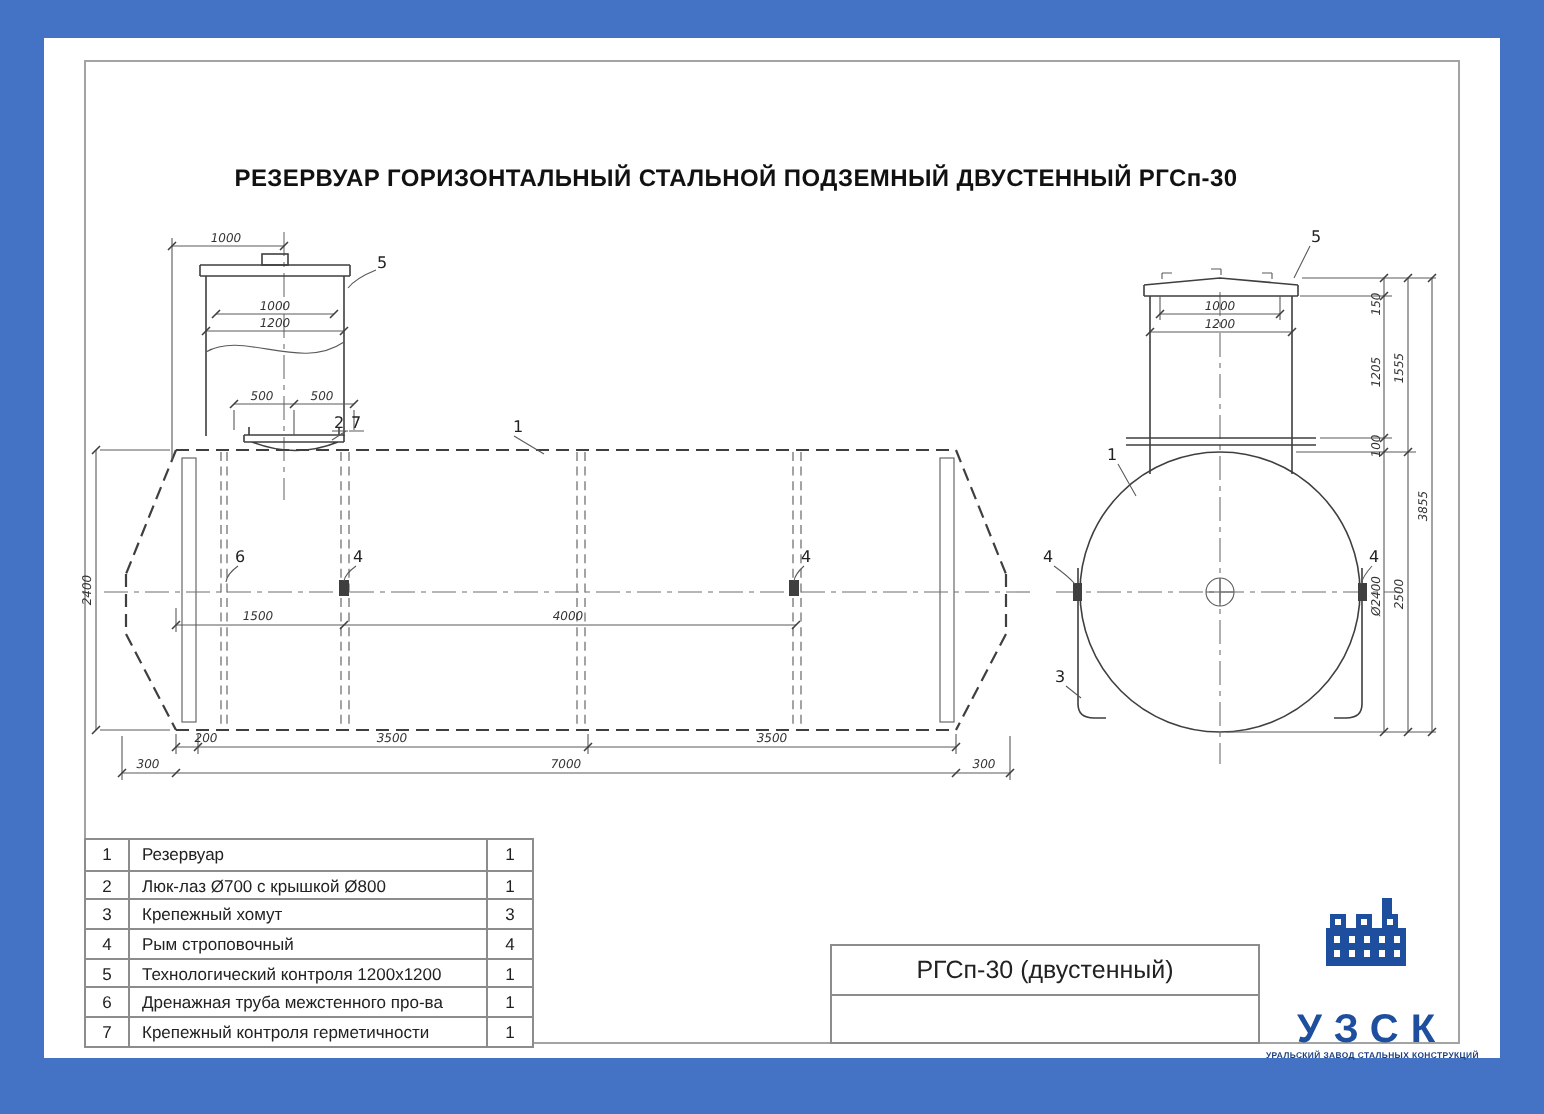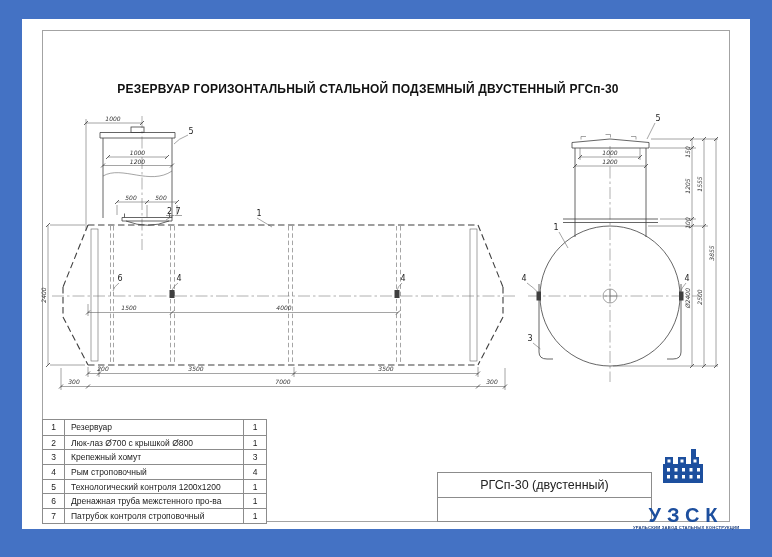--- a/index.html
+++ b/index.html
@@ -22,21 +22,21 @@
   .parts{position:absolute;left:42px;top:419px;width:225px;border:1px solid #8c8c8c;
     box-sizing:border-box;background:#fff;}
   .prow{display:flex;height:14.7px;border-top:1px solid #8c8c8c;box-sizing:border-box;}
   .prow:first-child{border-top:none;}
   .pcell{font-size:8.5px;color:#222;display:flex;align-items:center;box-sizing:border-box;}
   .pnum{width:22px;justify-content:center;border-right:1px solid #8c8c8c;}
   .pname{width:179px;padding-left:6px;border-right:1px solid #8c8c8c;white-space:nowrap;overflow:hidden;}
   .pqty{width:22px;justify-content:center;}
   
   .tblock{position:absolute;left:415px;top:472px;width:215px;height:50px;border:1px solid #8c8c8c;
-    box-sizing:border-box;background:#fff;margin-left:22px;}
+    box-sizing:border-box;background:#fff;}
   .tb-row{height:24px;display:flex;align-items:center;justify-content:center;color:#222;}
   .tb-row1{font-size:12.5px;border-bottom:1px solid #8c8c8c;}
   .tb-row2{font-size:10.5px;}
   
   .logo{position:absolute;left:633px;top:449px;width:100px;text-align:center;}
   .logo-icon{display:block;margin:0 auto;}
   .logo-abbr{font-size:20px;font-weight:800;color:#1d4f9e;letter-spacing:6px;
     margin-left:6px;line-height:18px;margin-top:23px;}
   .logo-sub{font-size:4.2px;font-weight:700;color:#1d3f7e;letter-spacing:.2px;
     white-space:nowrap;margin-top:1px;}
@@ -212,21 +212,21 @@
       <div class="pcell pname">Технологический контроля 1200x1200</div>
       <div class="pcell pqty">1</div>
     </div>
     <div class="prow">
       <div class="pcell pnum">6</div>
       <div class="pcell pname">Дренажная труба межстенного про-ва</div>
       <div class="pcell pqty">1</div>
     </div>
     <div class="prow">
       <div class="pcell pnum">7</div>
-      <div class="pcell pname">Патрубок контроля строповочный</div>
+      <div class="pcell pname">Крепежный контроля герметичности</div>
       <div class="pcell pqty">1</div>
     </div>
   </div>
 
   <div class="tblock">
     <div class="tb-row tb-row1">РГСп-30 (двустенный)</div>
   </div>
 
   <div class="logo">
     <svg class="logo-icon" width="44" height="34" viewBox="0 0 44 34">

